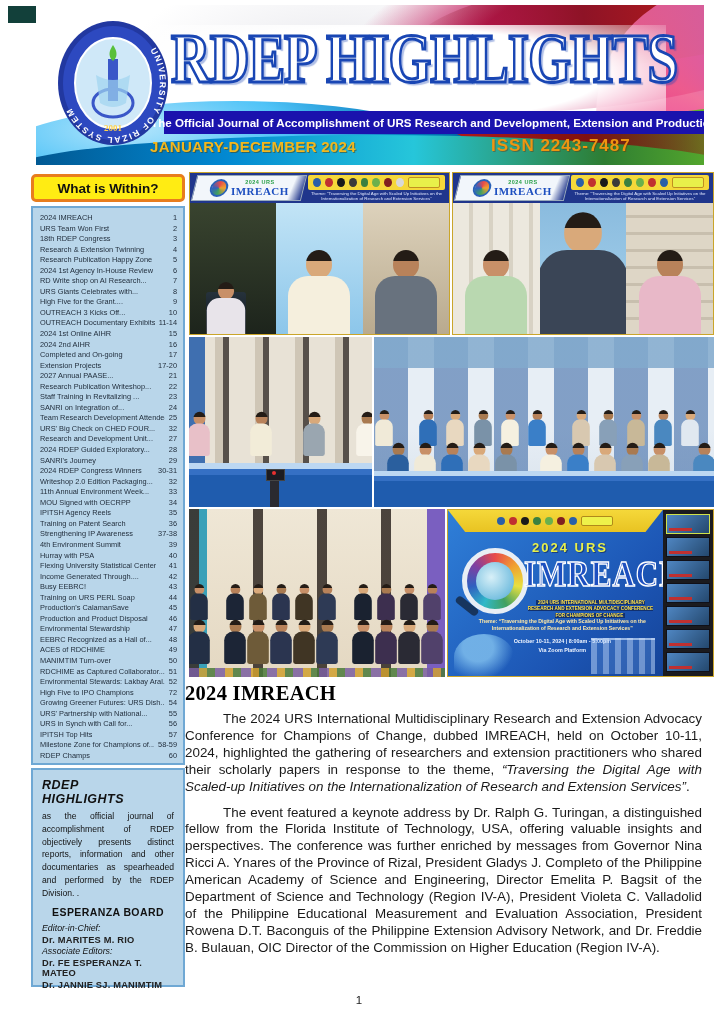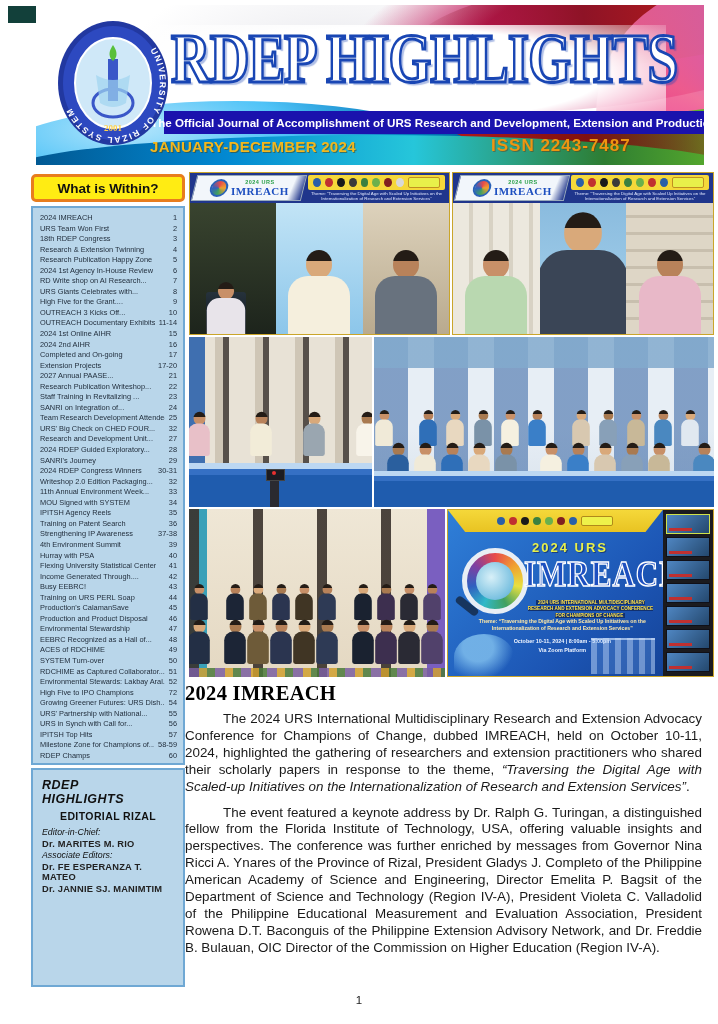--- a/index.html
+++ b/index.html
@@ -259,21 +259,21 @@
       </div>
       <div class="toc-row">
         <span class="t">Writeshop 2.0 Edition Packaging...</span>
         <span class="p">32</span>
       </div>
       <div class="toc-row">
         <span class="t">11th Annual Environment Week...</span>
         <span class="p">33</span>
       </div>
       <div class="toc-row">
-        <span class="t">MOU Signed with SYSTEM</span>
+        <span class="t">MOU Signed with OECRPP</span>
         <span class="p">34</span>
       </div>
       <div class="toc-row">
         <span class="t">IPITSH Agency Reels</span>
         <span class="p">35</span>
       </div>
       <div class="toc-row">
         <span class="t">Training on Patent Search</span>
         <span class="p">36</span>
       </div>
@@ -319,21 +319,21 @@
       </div>
       <div class="toc-row">
         <span class="t">EEBRC Recognized as a Hall of...</span>
         <span class="p">48</span>
       </div>
       <div class="toc-row">
         <span class="t">ACES of RDCHIME</span>
         <span class="p">49</span>
       </div>
       <div class="toc-row">
-        <span class="t">SYSTEM Turn-over</span>
+        <span class="t">MANIMTIM Turn-over</span>
         <span class="p">50</span>
       </div>
       <div class="toc-row">
         <span class="t">RDCHIME as Captured Collaborator...</span>
         <span class="p">51</span>
       </div>
       <div class="toc-row">
         <span class="t">Environmental Stewards: Lakbay Aral...</span>
         <span class="p">52</span>
       </div>
@@ -362,21 +362,22 @@
         <span class="p">58-59</span>
       </div>
       <div class="toc-row">
         <span class="t">RDEP Champs</span>
         <span class="p">60</span>
       </div>
     </div>
 
   <div class="ed-box">
     <div class="ed-name">RDEP HIGHLIGHTS</div>
-    <div class="ed-board-title">EDITORIAL RIZAL</div>
+    <p class="ed-about">as the official journal of accomplishment of RDEP objectively presents distinct reports, information and other documentaries as spearheaded and performed by the RDEP Division. .</p>
+    <div class="ed-board-title">ESPERANZA BOARD</div>
     <div class="ed-label">Editor-in-Chief:</div>
     <div class="ed-person">Dr. MARITES M. RIO</div>
     <div class="ed-label">Associate Editors:</div>
     <div class="ed-person">Dr. FE ESPERANZA T. MATEO</div>
     <div class="ed-person">Dr. JANNIE SJ. MANIMTIM</div>
   </div>
 
   <div class="collage">
 
     <div class="photo webinar" style="left:0;top:0;width:261px;height:163px;">

